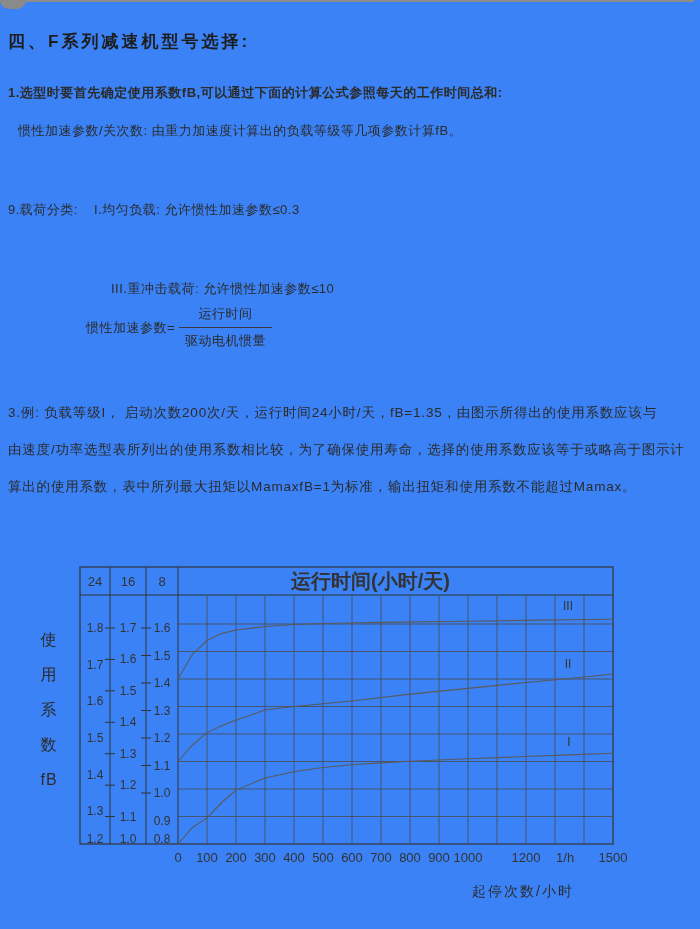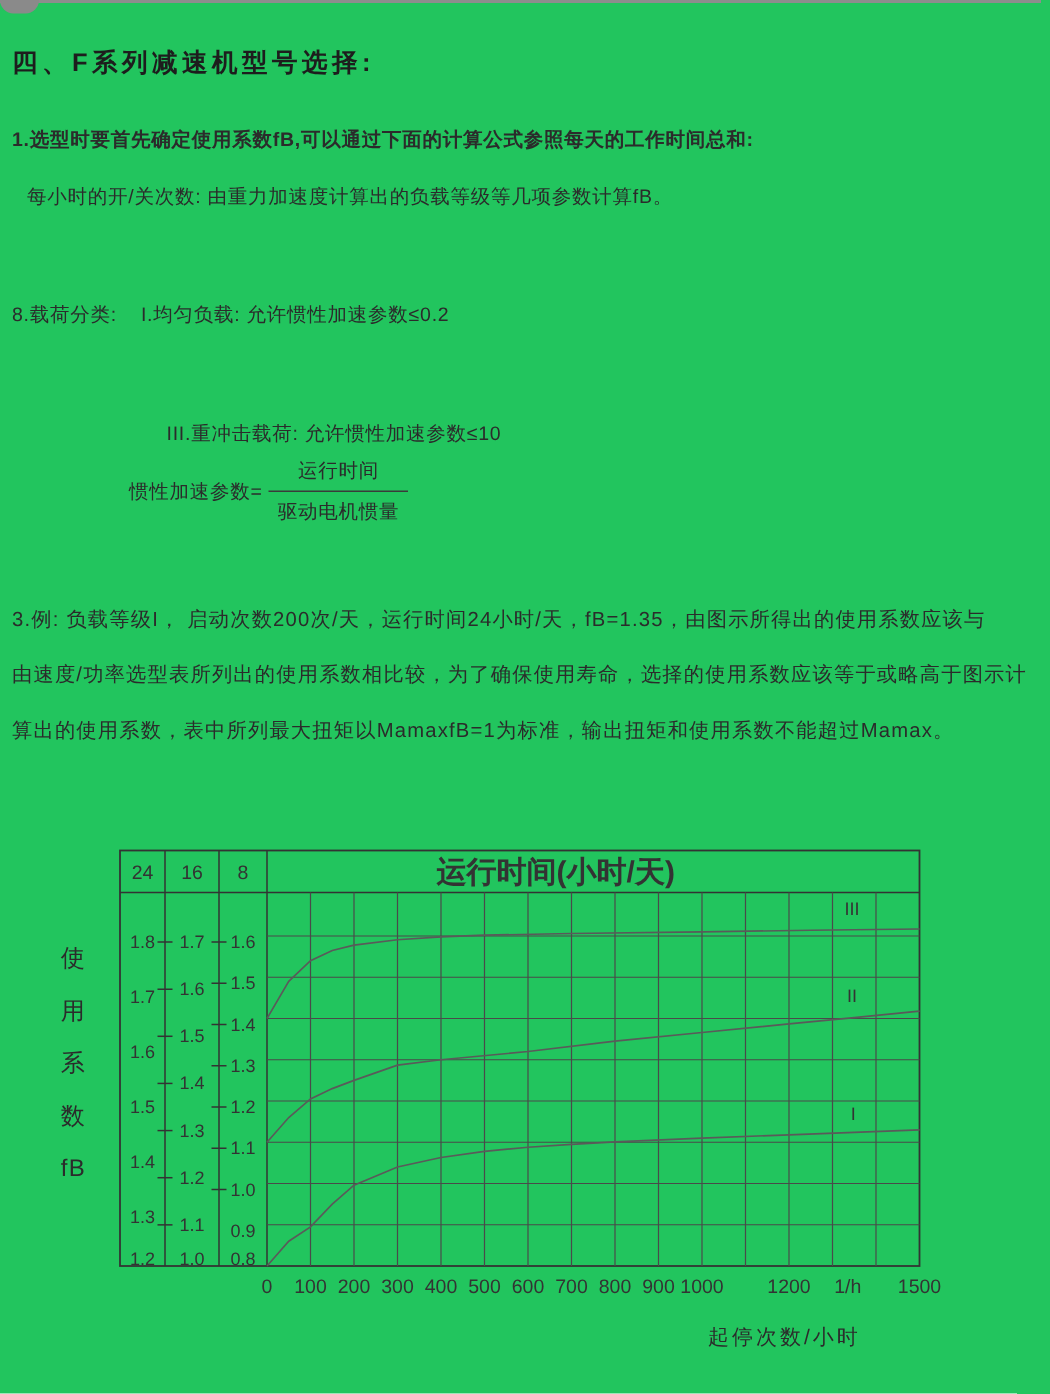--- a/index.html
+++ b/index.html
@@ -1,17 +1,17 @@
 <!DOCTYPE html>
 <html><head>
 <meta charset="utf-8">
 <style>
   html,body{margin:0;padding:0;background:#ffffff;}
   .page{
-    position:relative;width:700px;height:929px;background:#22c55e;overflow:hidden;
+    position:relative;width:700px;height:929px;background:#3b82f6;overflow:hidden;
     font-family:"Liberation Sans","DejaVu Sans",sans-serif;color:#2b2b2b;
   }
   .abs{position:absolute;}
   .top-rule{left:0;top:8;width:694px;height:2px;background:#8d8d8d;}
   .top-arc{left:644;top:0;width:26px;height:9px;background:#8a8a8a;border-radius:0 0 13px 13px;}
   .heading{
     left:8px;top:30px;margin:0;font-size:17px;font-weight:bold;color:#1d1d1d;
     letter-spacing:3px;white-space:nowrap;
   }
   .body-text{font-size:13px;color:#2b2b2b;letter-spacing:0.5px;white-space:nowrap;margin:0;}
@@ -39,23 +39,23 @@
 <body>
 
 <div class="page">
 
   <div class="abs top-rule"></div>
   <div class="abs top-arc"></div>
 
   <h1 class="abs heading">四、F系列减速机型号选择:</h1>
 
   <p class="abs body-text s1l1">1.选型时要首先确定使用系数fB,可以通过下面的计算公式参照每天的工作时间总和:</p>
-  <p class="abs body-text s1l2">每小时的开/关次数: 由重力加速度计算出的负载等级等几项参数计算fB。</p>
+  <p class="abs body-text s1l2">惯性加速参数/关次数: 由重力加速度计算出的负载等级等几项参数计算fB。</p>
 
-  <p class="abs body-text s2row"><span>8.载荷分类:</span><span class="s2-item">I.均匀负载: 允许惯性加速参数≤0.2</span></p>
+  <p class="abs body-text s2row"><span>9.载荷分类:</span><span class="s2-item">I.均匀负载: 允许惯性加速参数≤0.3</span></p>
   <p class="abs body-text s2l3">III.重冲击载荷: 允许惯性加速参数≤10</p>
 
   <div class="abs formula">
     <span>惯性加速参数=</span>
     <span class="frac">
       <span class="num">运行时间</span>
       <span class="den">驱动电机惯量</span>
     </span>
   </div>
 

